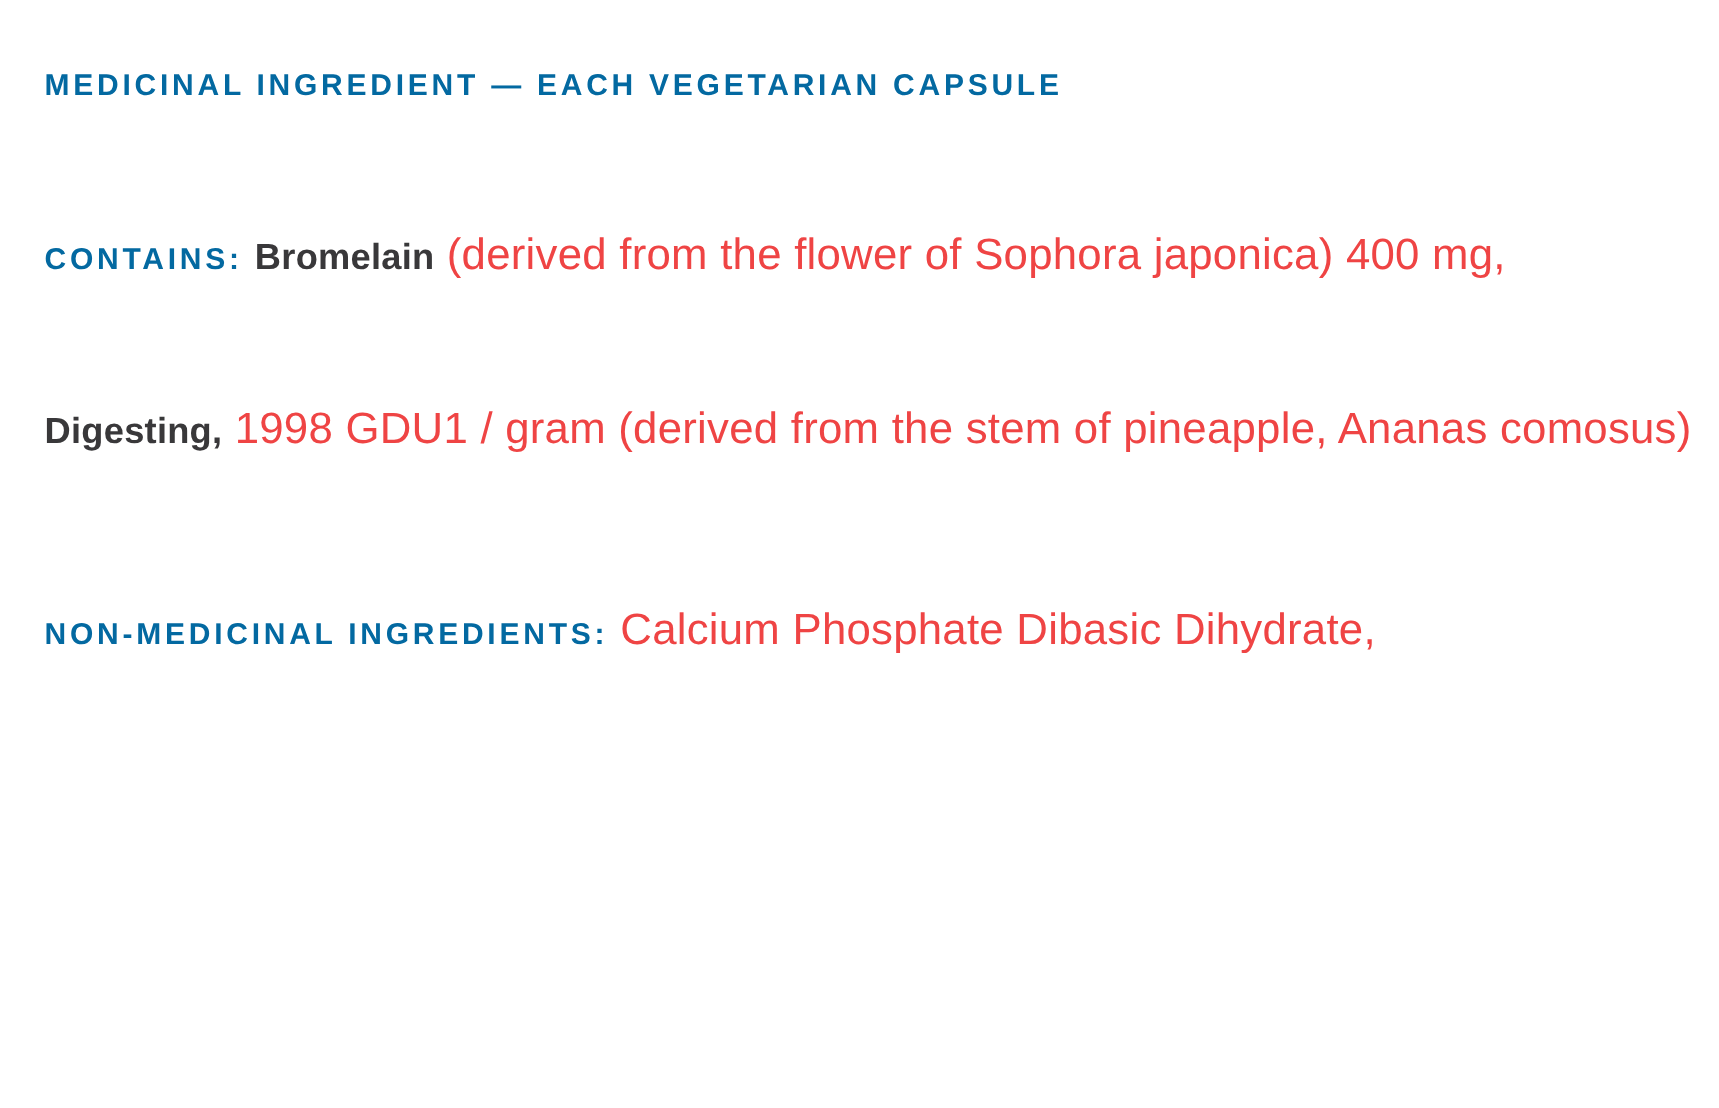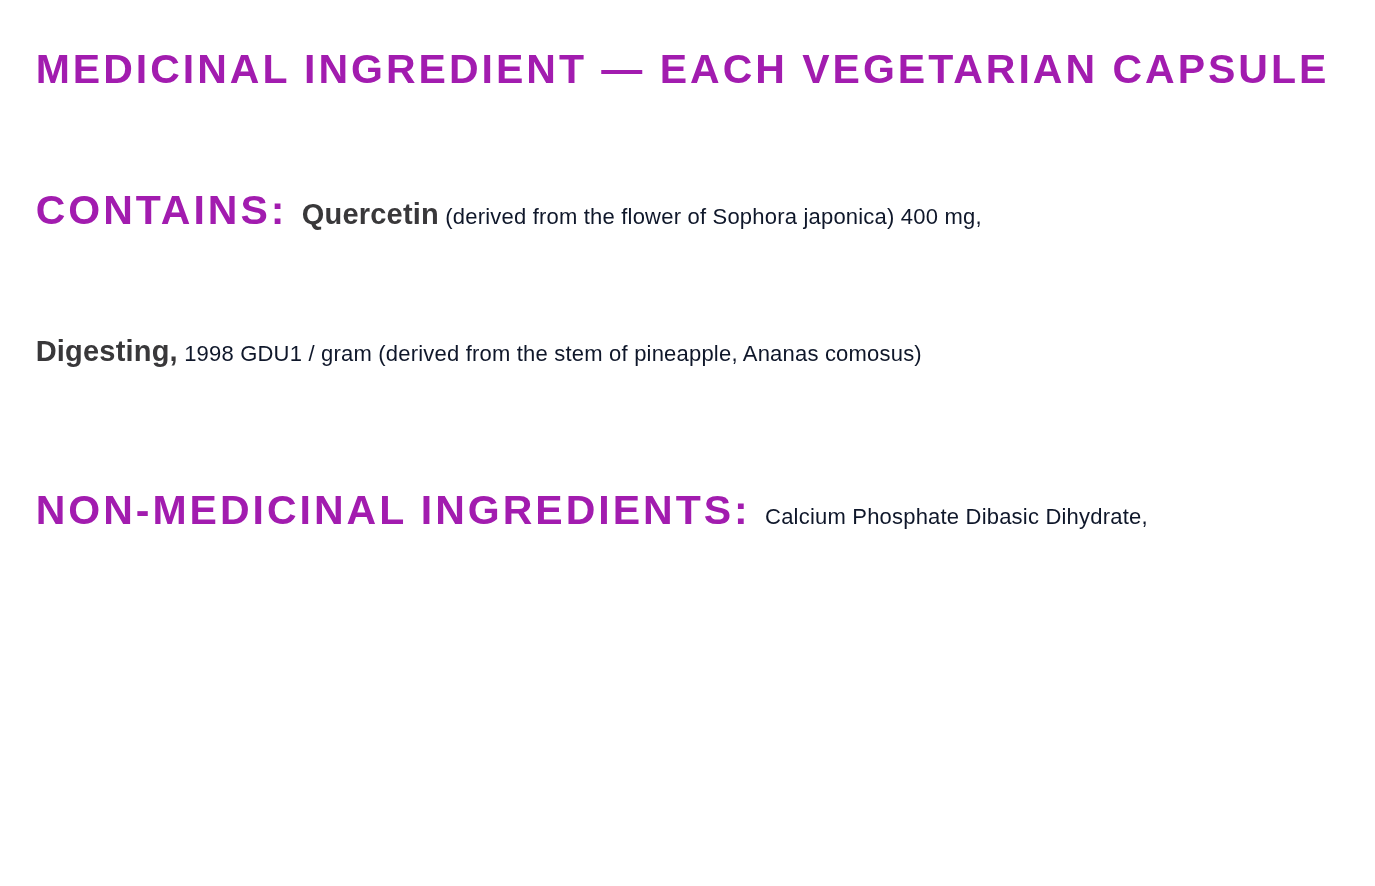--- a/index.html
+++ b/index.html
@@ -15,36 +15,36 @@
     color: #39383A;
   }
   .panel {
     padding: 3px 8px 0 9px;
   }
   .line {
     line-height: 44px;
     white-space: pre-wrap;
   }
   .run-heading {
-    font-size: 41px;
+    font-size: 24px;
     font-weight: 700;
     letter-spacing: 3px;
-    color: #a21caf;
+    color: #0369a1;
   }
   .run-bold {
     font-size: 29px;
     font-weight: 700;
     letter-spacing: 0.2px;
     color: #39383A;
   }
   .run-regular {
-    font-size: 22px;
+    font-size: 35px;
     font-weight: 400;
     letter-spacing: 0.2px;
-    color: #0f172a;
+    color: #ef4444;
   }
   .footnote {
     font-size: 26px;
     font-weight: 400;
     line-height: 40px;
     color: #39383A;
     white-space: pre-wrap;
   }
   .footnote .sup {
     display: inline-block;
@@ -60,21 +60,21 @@
 </head>
 <body>
 
 <div class="panel">
 
   <div class="section" id="sec-medicinal-en">
     <div class="line">
       <span class="run-heading">MEDICINAL INGREDIENT — EACH VEGETARIAN CAPSULE</span>
     </div>
     <div class="line">
-      <span class="run-heading">CONTAINS: </span><span class="run-bold">Quercetin</span><span class="run-regular"> (derived from the flower of Sophora japonica) 400 mg,</span>
+      <span class="run-heading">CONTAINS: </span><span class="run-bold">Bromelain</span><span class="run-regular"> (derived from the flower of Sophora japonica) 400 mg,</span>
     </div>
     <div class="line">
       <span class="run-bold">Digesting,</span><span class="run-regular"> 1998 GDU1 / gram (derived from the stem of pineapple, Ananas comosus)</span>
     </div>
   </div>
 
   <div class="section" id="sec-non-medicinal-en">
     <div class="line">
       <span class="run-heading">NON-MEDICINAL INGREDIENTS: </span><span class="run-regular">Calcium Phosphate Dibasic Dihydrate,</span>
     </div>

